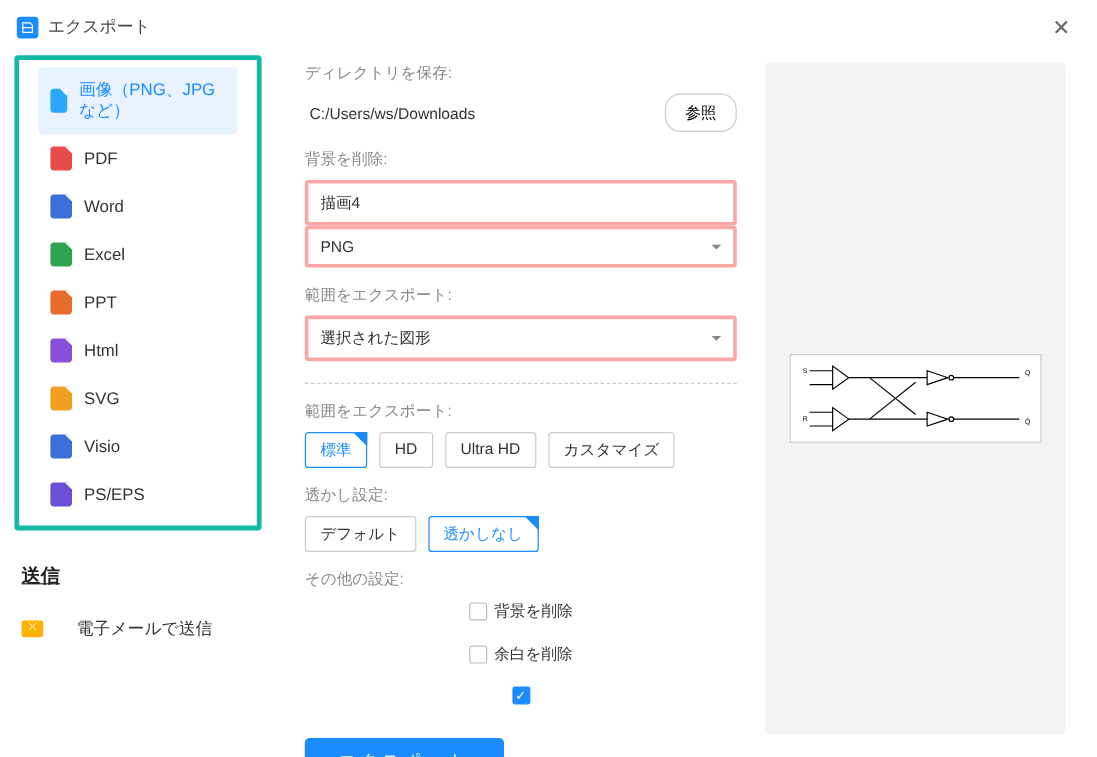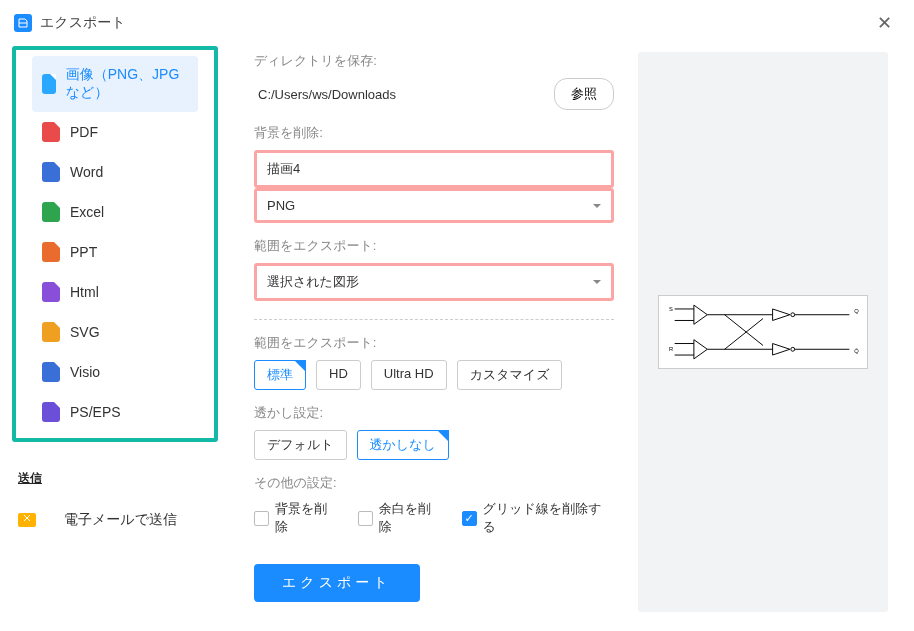--- a/index.html
+++ b/index.html
@@ -14,21 +14,21 @@
 
 .main { display:flex; padding: 0 12px 12px 12px; }
 
 .sidebar { width: 206px; flex-shrink:0; }
 .formats-box { border: 4px solid #14b8a6; border-radius: 3px; padding: 6px 16px; }
 .fmt-item { display:flex; align-items:center; gap:10px; padding: 10px 10px; border-radius:4px; cursor:pointer; font-size:14px; color:#333;}
 .fmt-item.sel { background:#e8f2ff; color:#1a8cff; }
 .fmt-icon { width:18px; height:20px; border-radius:3px; display:flex; align-items:center; justify-content:center; color:#fff; font-size:9px; font-weight:bold; position:relative;}
 .fmt-icon::after{ content:""; position:absolute; top:0; right:0; border:3px solid #fff; border-left-color:transparent; border-bottom-color:transparent; }
 
-.send-heading { font-size:12px; font-weight:bold; margin: 28px 0 14px 6px; color:#222;text-decoration:underline;}
+.send-heading { font-size:16px; font-weight:bold; margin: 28px 0 14px 6px; color:#222;text-decoration:underline;}
 .send-item { display:flex; align-items:center; gap:28px; padding:10px 6px; cursor:pointer; font-size:14px;}
 .mail-icon{ width:18px; height:14px; background:#ffb300; border-radius:2px; position:relative;}
 .mail-icon::after{content:""; position:absolute; left:2px; right:2px; top:2px; height:6px; background:linear-gradient(135deg, transparent 48%, #fff 48% 52%, transparent 52%), linear-gradient(-135deg, transparent 48%, #fff 48% 52%, transparent 52%);}
 
 .content { flex:1; display:flex; padding-left: 36px; gap: 24px;}
 .form-col { flex:1; max-width: 360px; }
 .label { color:#888; font-size:13px; margin: 14px 0 8px 0; }
 .label.first{ margin-top: 6px;}
 .row { display:flex; align-items:center; }
 .path-text { color:#333; padding-left:4px;}
@@ -37,21 +37,21 @@
 .select { display:flex; justify-content:space-between; align-items:center; cursor:pointer;}
 .caret { border:4px solid transparent; border-top-color:#888; margin-top:4px;}
 
 .dashed { border-top:1px dashed #ccc; margin: 18px 0 4px 0;}
 
 .quality-row { display:flex; gap:10px;text-align:right;}
 .chip { border:1px solid #ccc; border-radius:3px; padding:5px 12px; font-size:13px; cursor:pointer; position:relative; background:#fff;}
 .chip.sel { border-color:#1a8cff; color:#1a8cff;}
 .chip.sel::after{ content:""; position:absolute; right:-1px; top:-1px; border:6px solid transparent; border-top-color:#1a8cff; border-right-color:#1a8cff;}
 
-.checks { display:flex; gap:18px; align-items:center; font-size:13px; margin-top:2px;}
+.checks { display:flex; gap:18px; align-items:center; font-size:13px; margin-top:2px;flex-direction:column;}
 .chk { display:flex; align-items:center; gap:6px; cursor:pointer;}
 .box { width:15px; height:15px; border:1px solid #bbb; border-radius:2px; display:flex; align-items:center; justify-content:center; font-size:11px; color:#fff;}
 .box.on { background:#1a8cff; border-color:#1a8cff;}
 
 .export-btn { margin-top:28px; background:#1a8cff; color:#fff; border:none; border-radius:4px; padding:10px 28px; font-size:14px; letter-spacing:4px; cursor:pointer;}
 
 .preview { width:250px; background:#f2f3f5; border-radius:3px; margin-top:6px; height:560px; display:flex; align-items:center; justify-content:center;}
 .preview-inner{ width:210px; height:74px; background:#fff; border:1px solid #ccc; padding:6px 8px; position:relative;}
 .preview-inner svg{ width:100%; height:100%; }
 </style>
@@ -160,21 +160,20 @@
         <div class="chk">
             <div class="box"></div>
             <span>背景を削除</span>
           </div>
         <div class="chk">
             <div class="box"></div>
             <span>余白を削除</span>
           </div>
         <div class="chk">
             <div class="box on">✓</div>
-            <span>グリッド線を削除する</span>
           </div>
       </div>
 
       <button class="export-btn">エクスポート</button>
     </div>
 
     <div class="preview">
       <div class="preview-inner">
         <svg viewBox="0 0 200 60">
           <text x="2" y="8" font-size="6">S</text>

